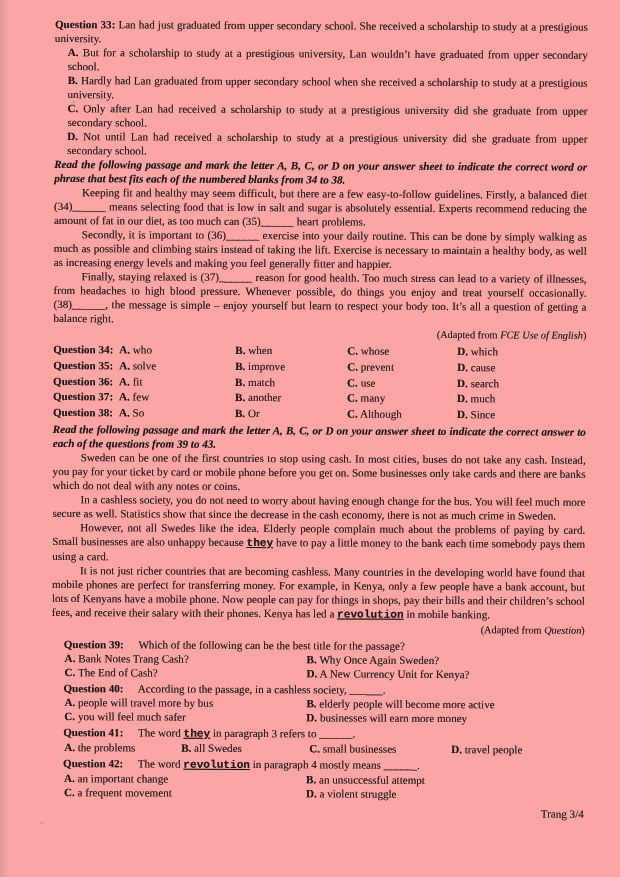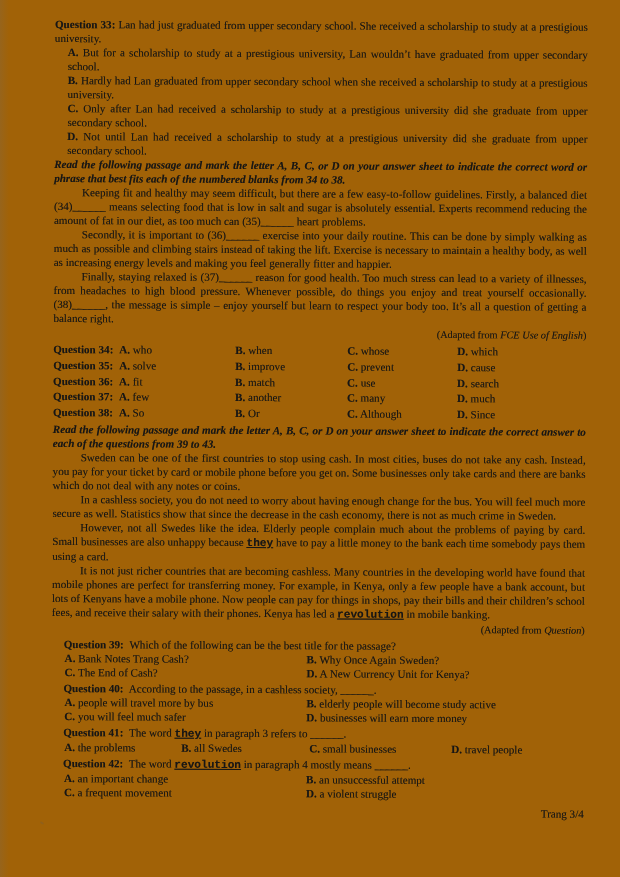--- a/index.html
+++ b/index.html
@@ -5,21 +5,21 @@
   * { box-sizing: border-box; }
   html, body { margin: 0; padding: 0; }
   body {
     width: 620px; height: 877px;
     background: #ffffff;
     font-family: "Liberation Serif", "DejaVu Serif", serif;
   }
   .page {
     position: relative;
     width: 620px; height: 877px;
-    background: #a16207;
+    background: #fca5a5;
     overflow: hidden;
     color: #161616;
   }
   .page::before {
     content: "";
     position: absolute; left: 0; top: 0; bottom: 0; width: 9px;
     background: linear-gradient(90deg, rgba(110,110,110,0.20), rgba(110,110,110,0));
     z-index: 2; pointer-events: none;
   }
   .speck { position: absolute; background: rgba(90,90,90,0.25); border-radius: 50%; }
@@ -38,21 +38,21 @@
   .instr { font-weight: bold; font-style: italic; }
   .para { text-indent: 28px; }
   .attr { text-align: right; font-size: 10.3px; margin: 1px 0 2px; }
   .mcgrid { margin: 2px 0 1px; }
   .mcrow {
     display: grid;
     grid-template-columns: 66px 116px 112px 110px auto;
     line-height: 15.8px;
   }
   .qblock { margin-top: 2px; }
-  .qstem2 .ql { margin-right: 3px; padding-left: 12px; }
+  .qstem2 .ql { margin-right: 12px; padding-left: 12px; }
   .opts2 { display: grid; grid-template-columns: 242px auto; margin-left: 13px; }
   .opts4 { display: grid; grid-template-columns: 117px 128px 142px auto; margin-left: 13px; }
   .u { text-decoration: underline; font-weight: bold; font-family: Liberation Mono, monospace; }
   .footer { text-align: right; margin-top: 5px; }
 </style>
 </head>
 <body>
 
 <div class="page">
   <span class="speck speck1"></span>
@@ -137,21 +137,21 @@
       </div>
     </div>
 
     <div class="qblock">
       <p class="qstem2">
         <b class="ql">Question 40:</b>
         <span>According to the passage, in a cashless society, ______.</span>
       </p>
       <div class="opts2">
         <span><b>A.</b> <span>people will travel more by bus</span></span>
-        <span><b>B.</b> <span>elderly people will become study active</span></span>
+        <span><b>B.</b> <span>elderly people will become more active</span></span>
         <span><b>C.</b> <span>you will feel much safer</span></span>
         <span><b>D.</b> <span>businesses will earn more money</span></span>
       </div>
     </div>
 
     <div class="qblock">
       <p class="qstem2">
         <b class="ql">Question 41:</b>
         <span>The word </span><b class="u">they</b><span> in paragraph 3 refers to ______.</span>
       </p>

